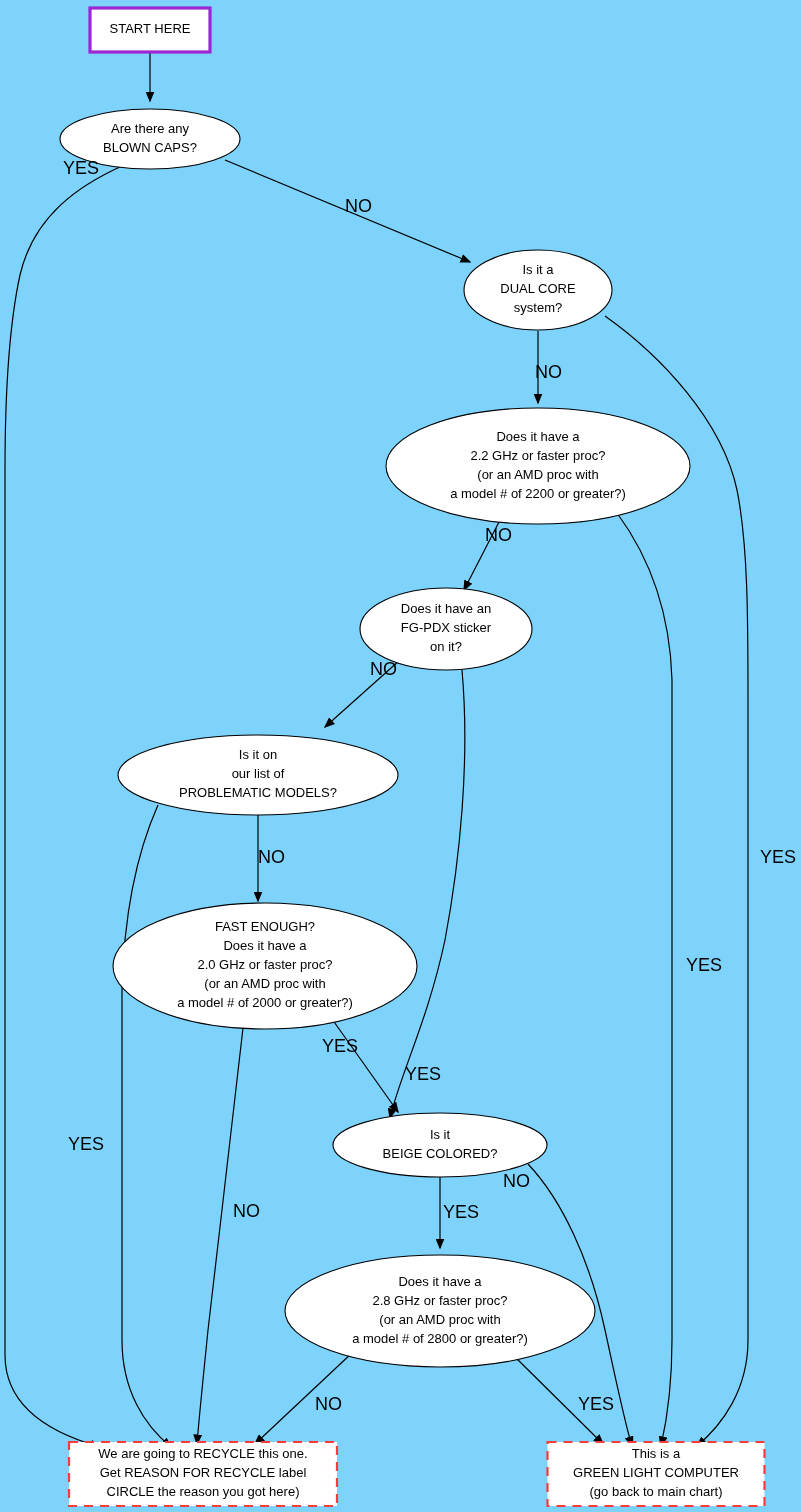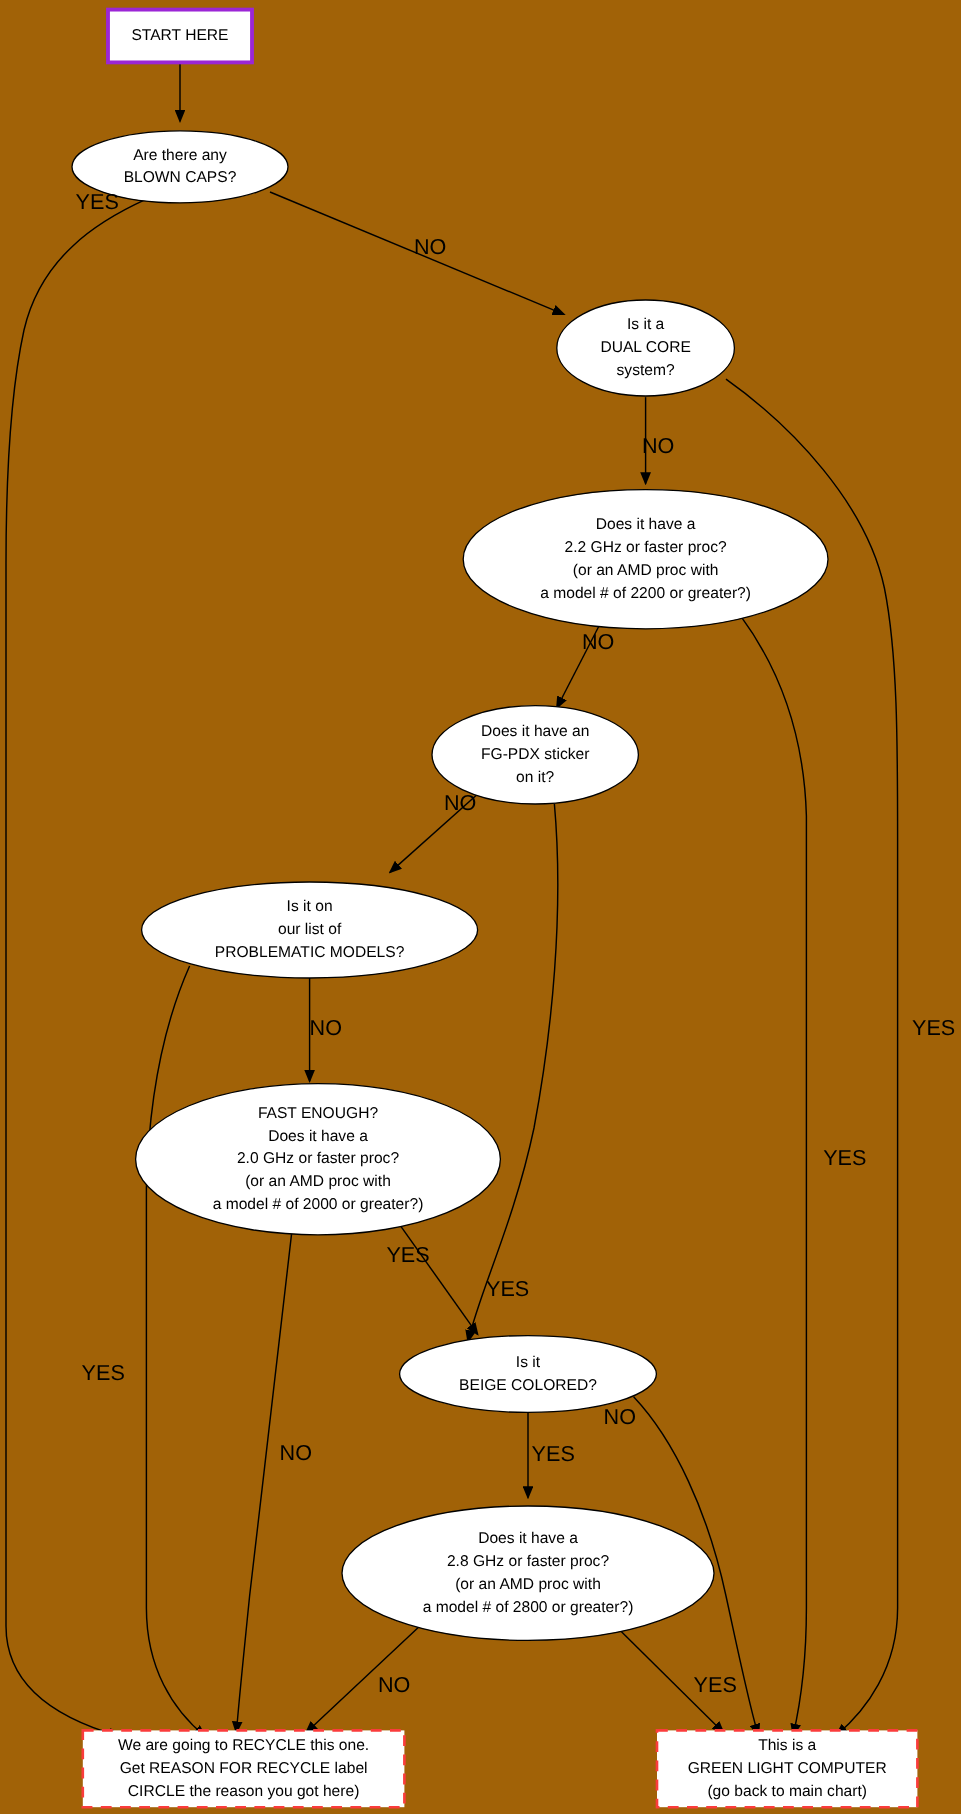--- a/index.html
+++ b/index.html
@@ -7,21 +7,21 @@
     padding: 0;
     background: #ffffff;
   }
   body {
     font-family: "Liberation Sans", sans-serif;
   }
   #chart-root {
     position: relative;
     width: 801px;
     height: 1512px;
-    background: #a16207;
+    background: #7dd3fc;
     overflow: hidden;
   }
   svg#flowchart {
     display: block;
     width: 801px;
     height: 1512px;
   }
   .node-shape {
     fill: #ffffff;
     stroke: #000000;

